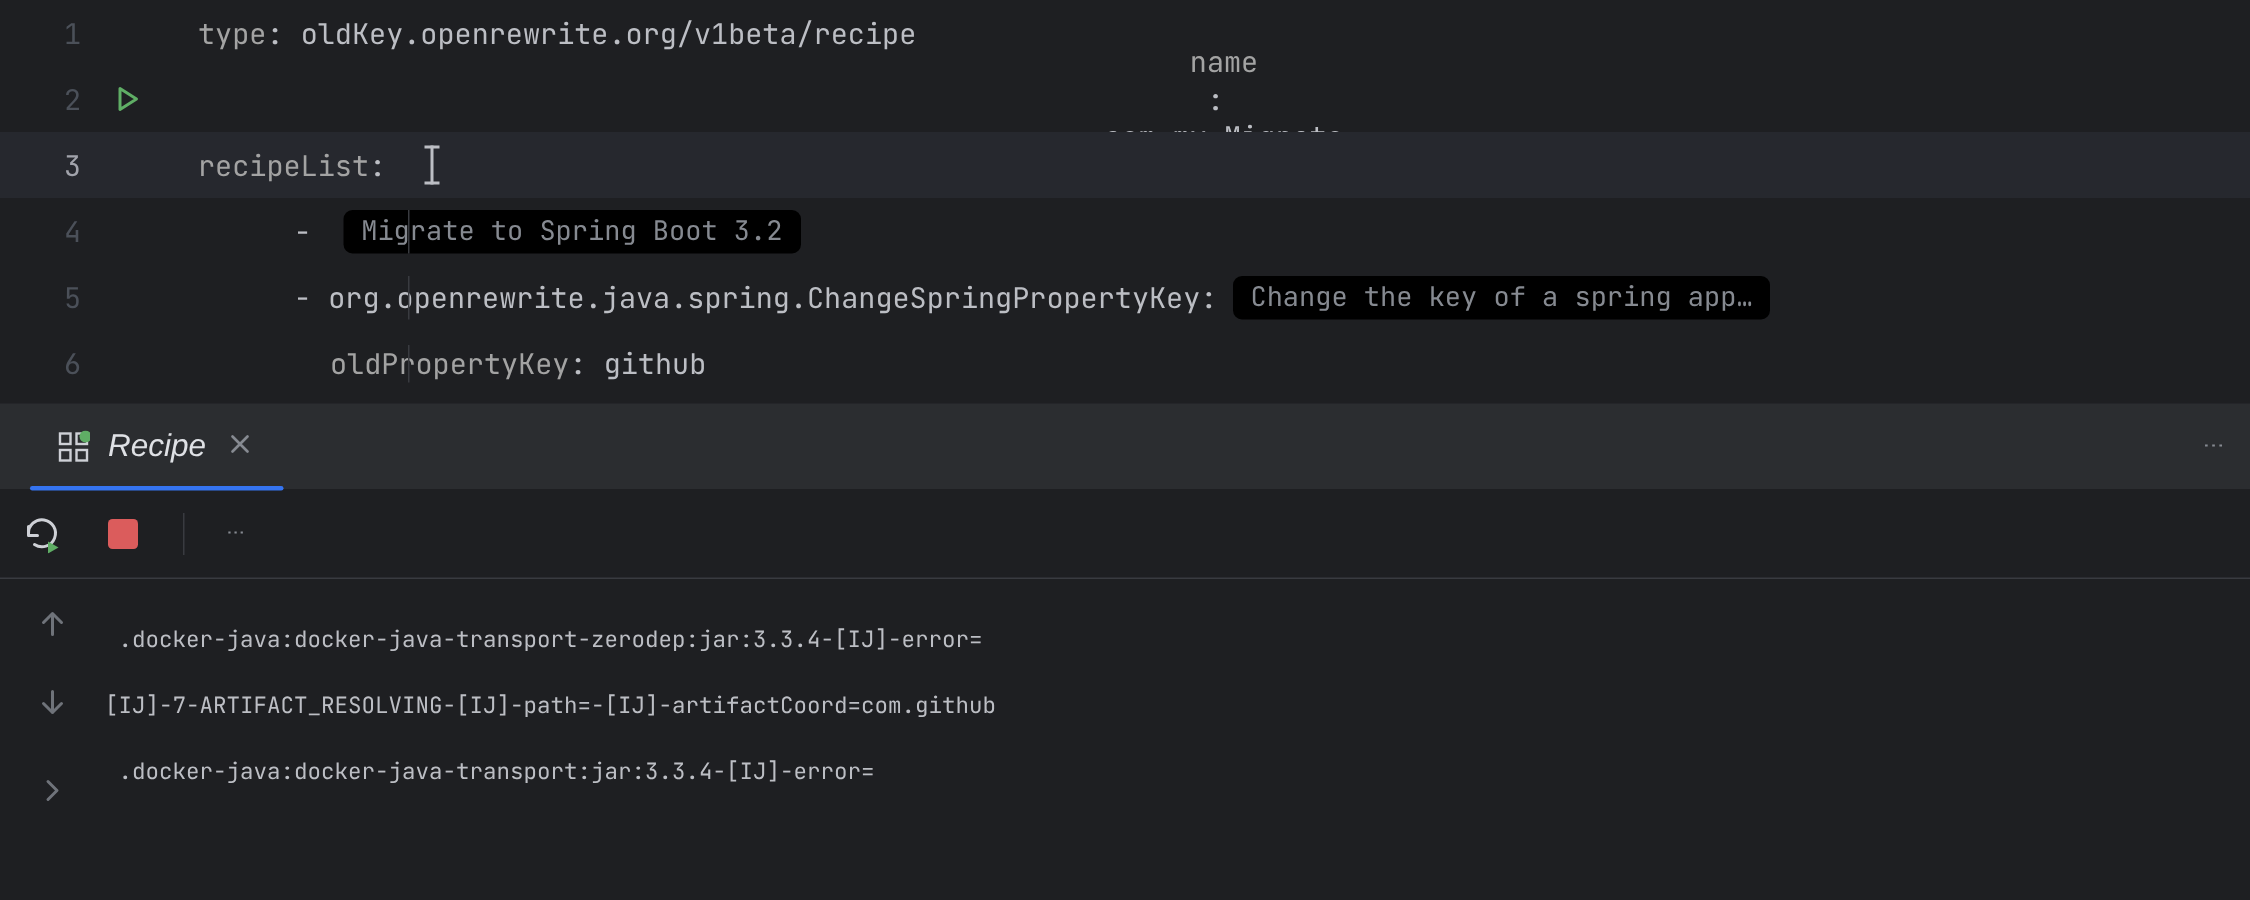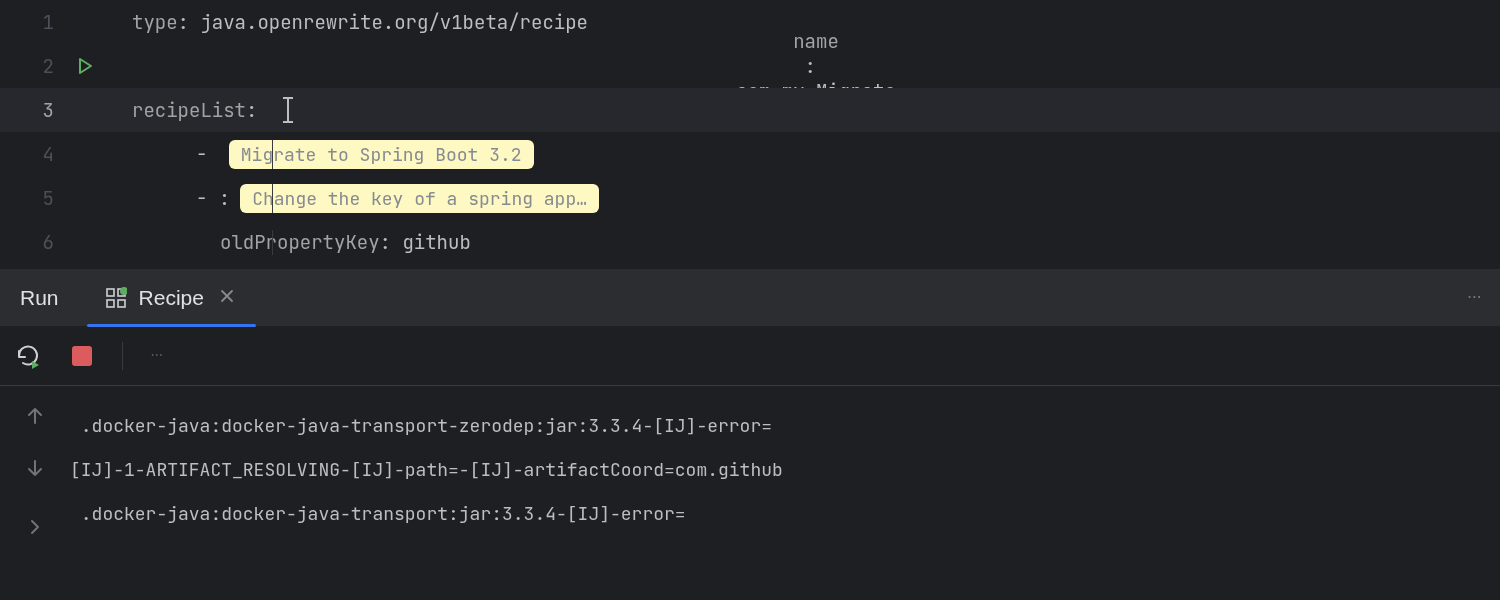--- a/index.html
+++ b/index.html
@@ -65,21 +65,21 @@
   .indent-guide {
     position: absolute;
     left: 160px;
     top: 0;
     bottom: 0;
     width: 1px;
     background: #393b40;
   }
 
   .inlay-hint {
-    background: #fef9c3;
+    background: #000000;
     color: #868a91;
     border-radius: 6px;
     padding: 3px 12px;
     margin-left: 10px;
     font-size: 18px;
     white-space: nowrap;
   }
 
   .caret {
     display: inline-block;
@@ -125,20 +125,21 @@
   }
   .run-tab {
     display: flex;
     align-items: center;
     gap: 12px;
     padding: 0 18px;
     position: relative;
     font-family: -apple-system, 'Segoe UI', sans-serif;
     font-size: 21px;
     color: #dfe1e5;
+    font-style: italic;
   }
   .run-tab-icon { position: relative; width: 22px; height: 22px; }
   .tab-close {
     color: #868a91;
     cursor: pointer;
     font-size: 18px;
     padding: 0 4px;
   }
   .tab-underline {
     position: absolute;
@@ -215,37 +216,37 @@
     padding-top: 20px;
     gap: 26px;
   }
   .nav-arrow {
     color: #6f737a;
     cursor: pointer;
   }
   .console-text {
     flex: 1;
     padding-top: 18px;
-    font-size: 18px;
+    font-size: 15px;
     line-height: 44px;
     color: #bcbec4;
     white-space: pre;
   }
 </style>
 </head>
 <body>
 
 <div class="editor">
 
   <div class="code-line">
     <div class="gutter">
       <span class="line-num">1</span>
     </div>
     <div class="code-content" style="padding-left:20px;">
-      <span class="tok-key">type</span><span class="tok-white">: </span><span class="tok-val">java.openrewrite.org/v1beta/recipe</span>
+      <span class="tok-key">type</span><span class="tok-white">: </span><span class="tok-val">oldKey.openrewrite.org/v1beta/recipe</span>
     </div>
   </div>
 
   <div class="code-line">
     <div class="gutter">
       <span class="line-num">2</span>
       <span class="gutter-icon play-icon">
         <svg width="18" height="18" viewBox="0 0 18 18">
             <path d="M4 2 L15 9 L4 16 Z" fill="none" stroke="#5fad65" stroke-width="2" stroke-linejoin="round"></path>
           </svg>
@@ -277,39 +278,38 @@
       <span class="inlay-hint">Migrate to Spring Boot 3.2</span>
     </div>
   </div>
 
   <div class="code-line">
     <div class="gutter">
       <span class="line-num">5</span>
     </div>
     <div class="code-content" style="padding-left:20px;">
       <span class="indent-guide"></span>
-      <span style="width:64px;display:inline-block"></span><span class="tok-dash">- </span><span class="tok-white">:</span>
+      <span style="width:64px;display:inline-block"></span><span class="tok-dash">- </span><span class="tok-val">org.openrewrite.java.spring.ChangeSpringPropertyKey</span><span class="tok-white">:</span>
       <span class="inlay-hint">Change the key of a spring app…</span>
     </div>
   </div>
 
   <div class="code-line">
     <div class="gutter">
       <span class="line-num">6</span>
     </div>
     <div class="code-content" style="padding-left:20px;">
       <span class="indent-guide"></span>
       <span style="width:88px;display:inline-block"></span><span class="tok-key">oldPropertyKey</span><span class="tok-white">: </span><span class="tok-val">github</span>
     </div>
   </div>
 
 </div>
 
 <div class="panel-header">
-  <div class="panel-title">Run</div>
   <div class="run-tab">
     <span class="run-tab-icon">
       <svg width="22" height="22" viewBox="0 0 22 22">
         <rect x="2" y="2" width="7" height="7" fill="none" stroke="#ced0d6" stroke-width="1.6"></rect>
         <rect x="13" y="2" width="7" height="7" fill="none" stroke="#ced0d6" stroke-width="1.6"></rect>
         <rect x="2" y="13" width="7" height="7" fill="none" stroke="#ced0d6" stroke-width="1.6"></rect>
         <rect x="13" y="13" width="7" height="7" fill="none" stroke="#ced0d6" stroke-width="1.6"></rect>
         <circle cx="19" cy="4" r="4" fill="#5fad65"></circle>
       </svg>
     </span>
@@ -351,15 +351,15 @@
         <svg width="20" height="20" viewBox="0 0 20 20">
             <path d="M10 3 L10 17 M10 17 L4 11 M10 17 L16 11" fill="none" stroke="#6f737a" stroke-width="2" stroke-linecap="round"></path>
           </svg>
       </div>
       <div class="nav-arrow" style="margin-top:6px;">
         <svg width="16" height="16" viewBox="0 0 16 16">
             <path d="M5 2 L11 8 L5 14" fill="none" stroke="#6f737a" stroke-width="2" stroke-linecap="round" stroke-linejoin="round"></path>
           </svg>
       </div>
     </div>
-    <div class="console-text"><div> .docker-java:docker-java-transport-zerodep:jar:3.3.4-[IJ]-error=</div><div>[IJ]-1-ARTIFACT_RESOLVING-[IJ]-path=-[IJ]-artifactCoord=com.github</div><div> .docker-java:docker-java-transport:jar:3.3.4-[IJ]-error=</div></div>
+    <div class="console-text"><div> .docker-java:docker-java-transport-zerodep:jar:3.3.4-[IJ]-error=</div><div>[IJ]-7-ARTIFACT_RESOLVING-[IJ]-path=-[IJ]-artifactCoord=com.github</div><div> .docker-java:docker-java-transport:jar:3.3.4-[IJ]-error=</div></div>
   </div>
 </div>
 
 </body></html>

